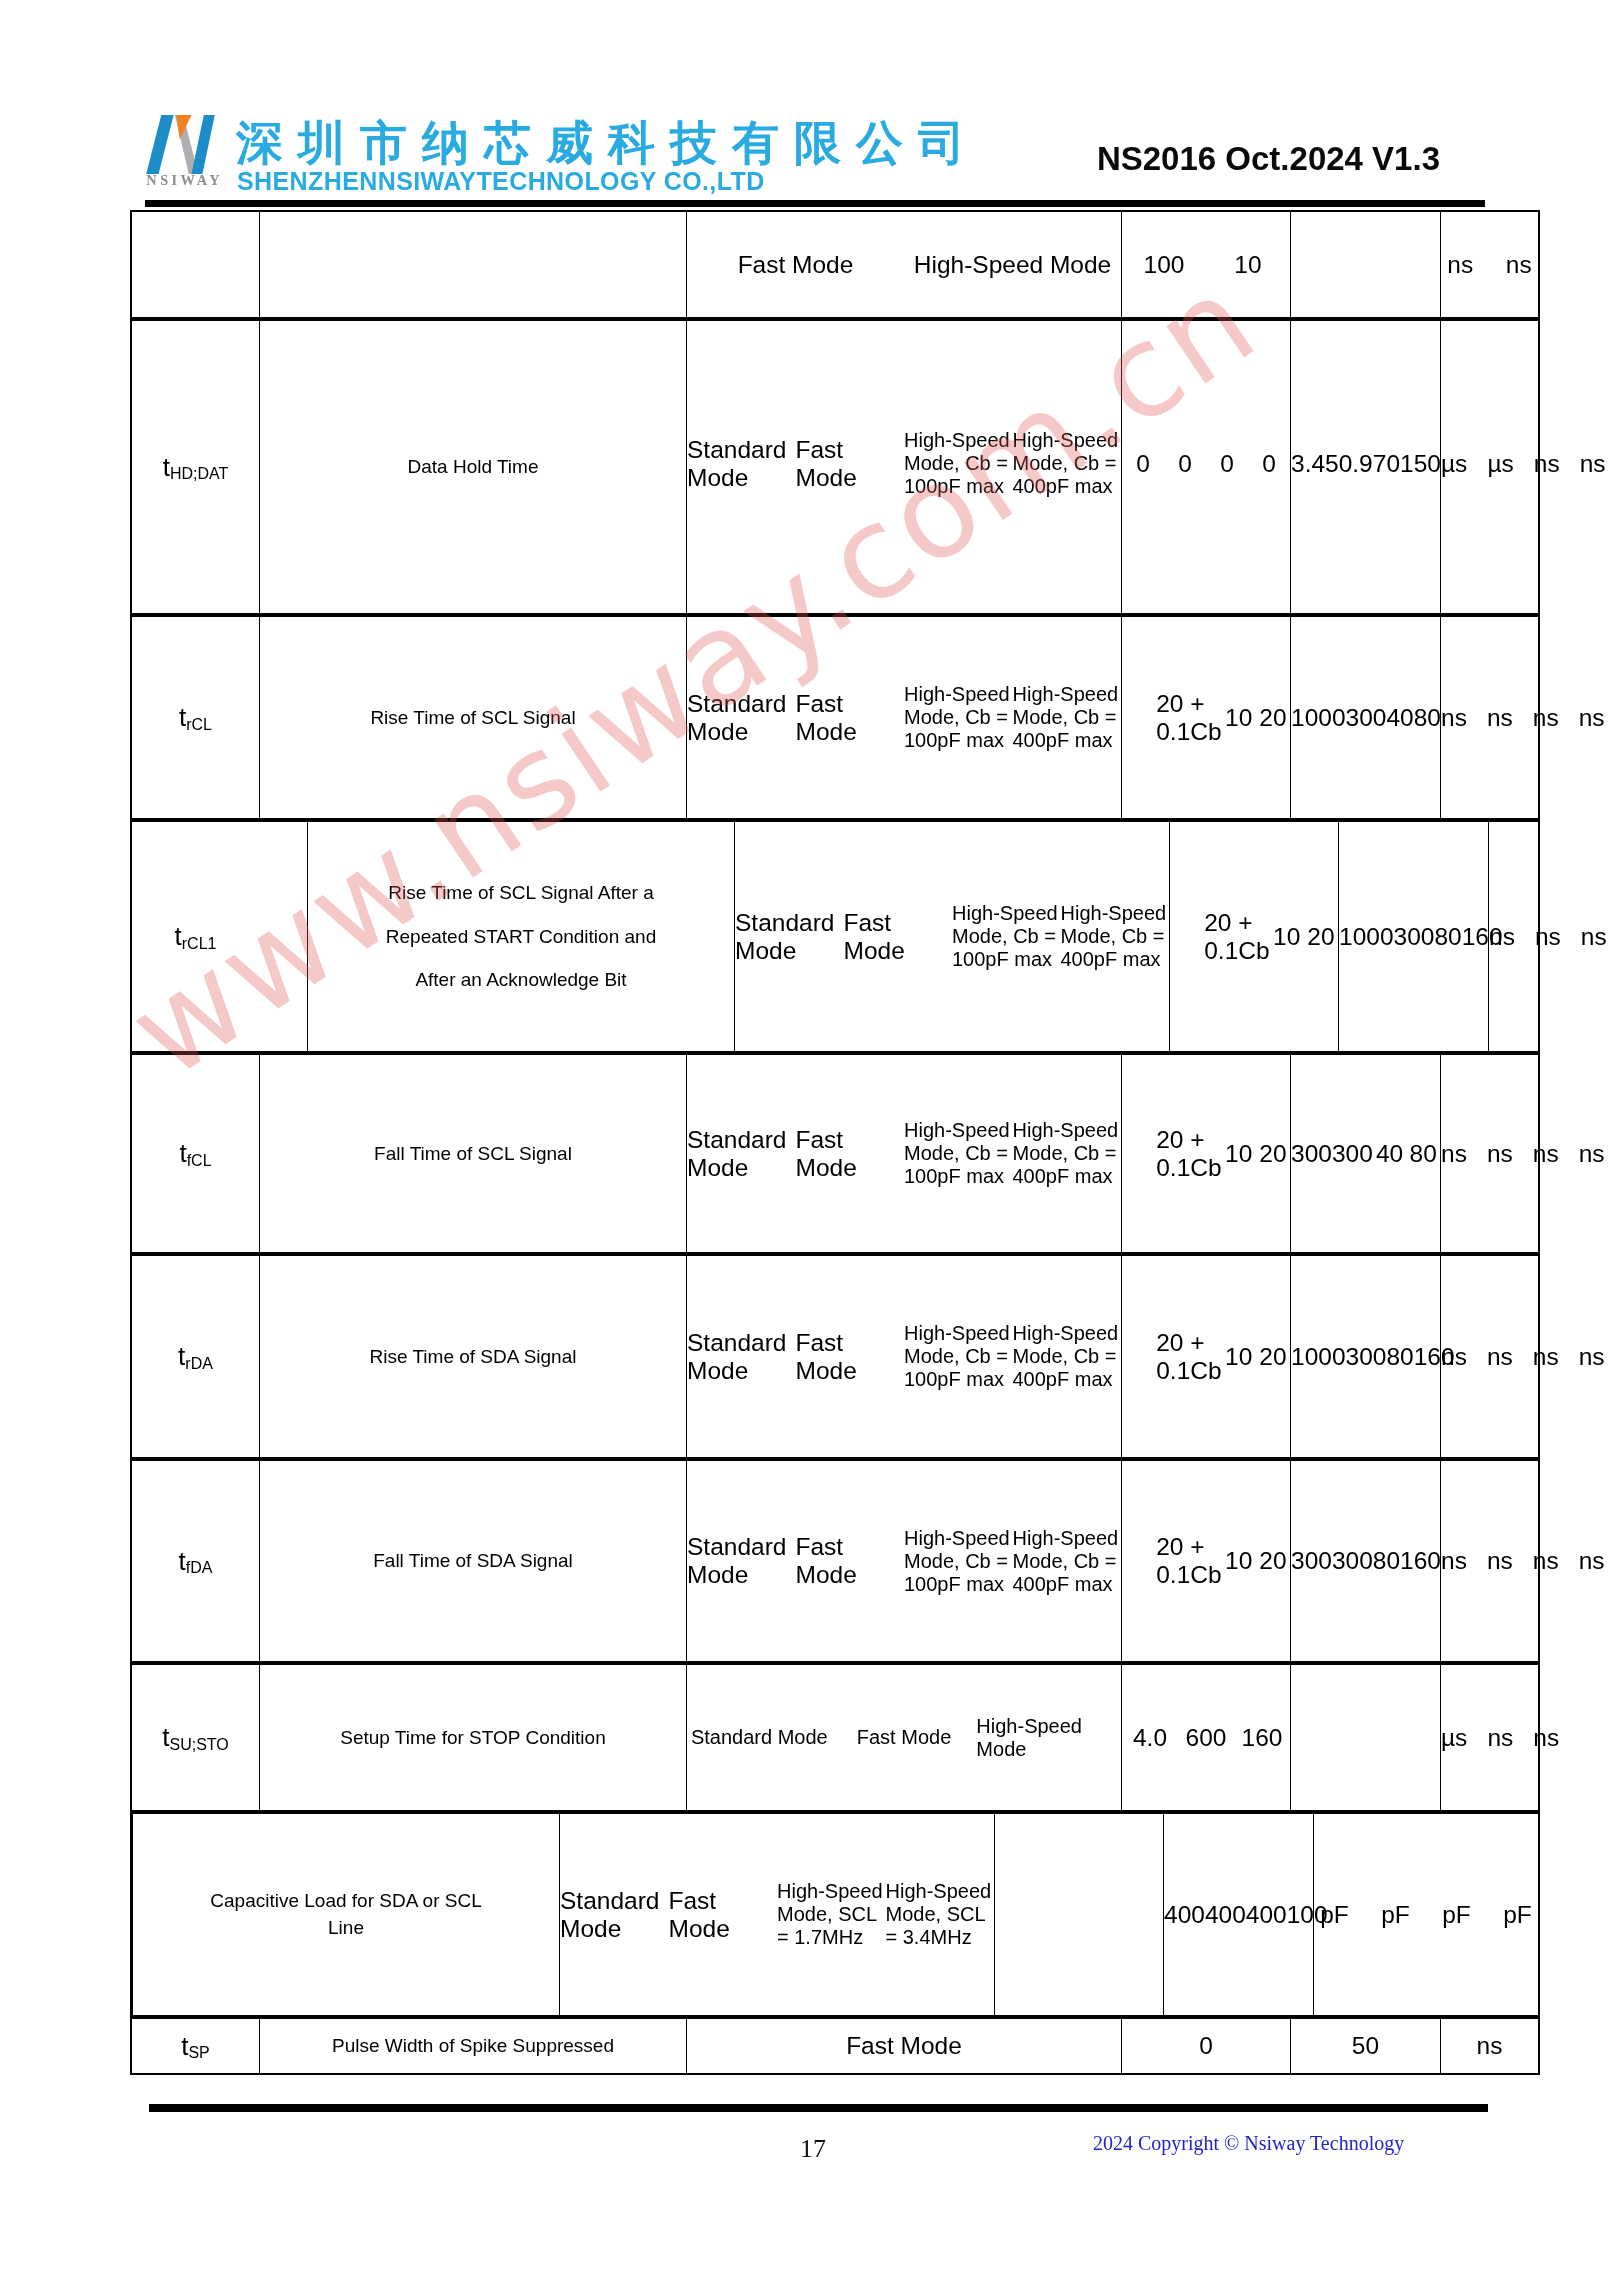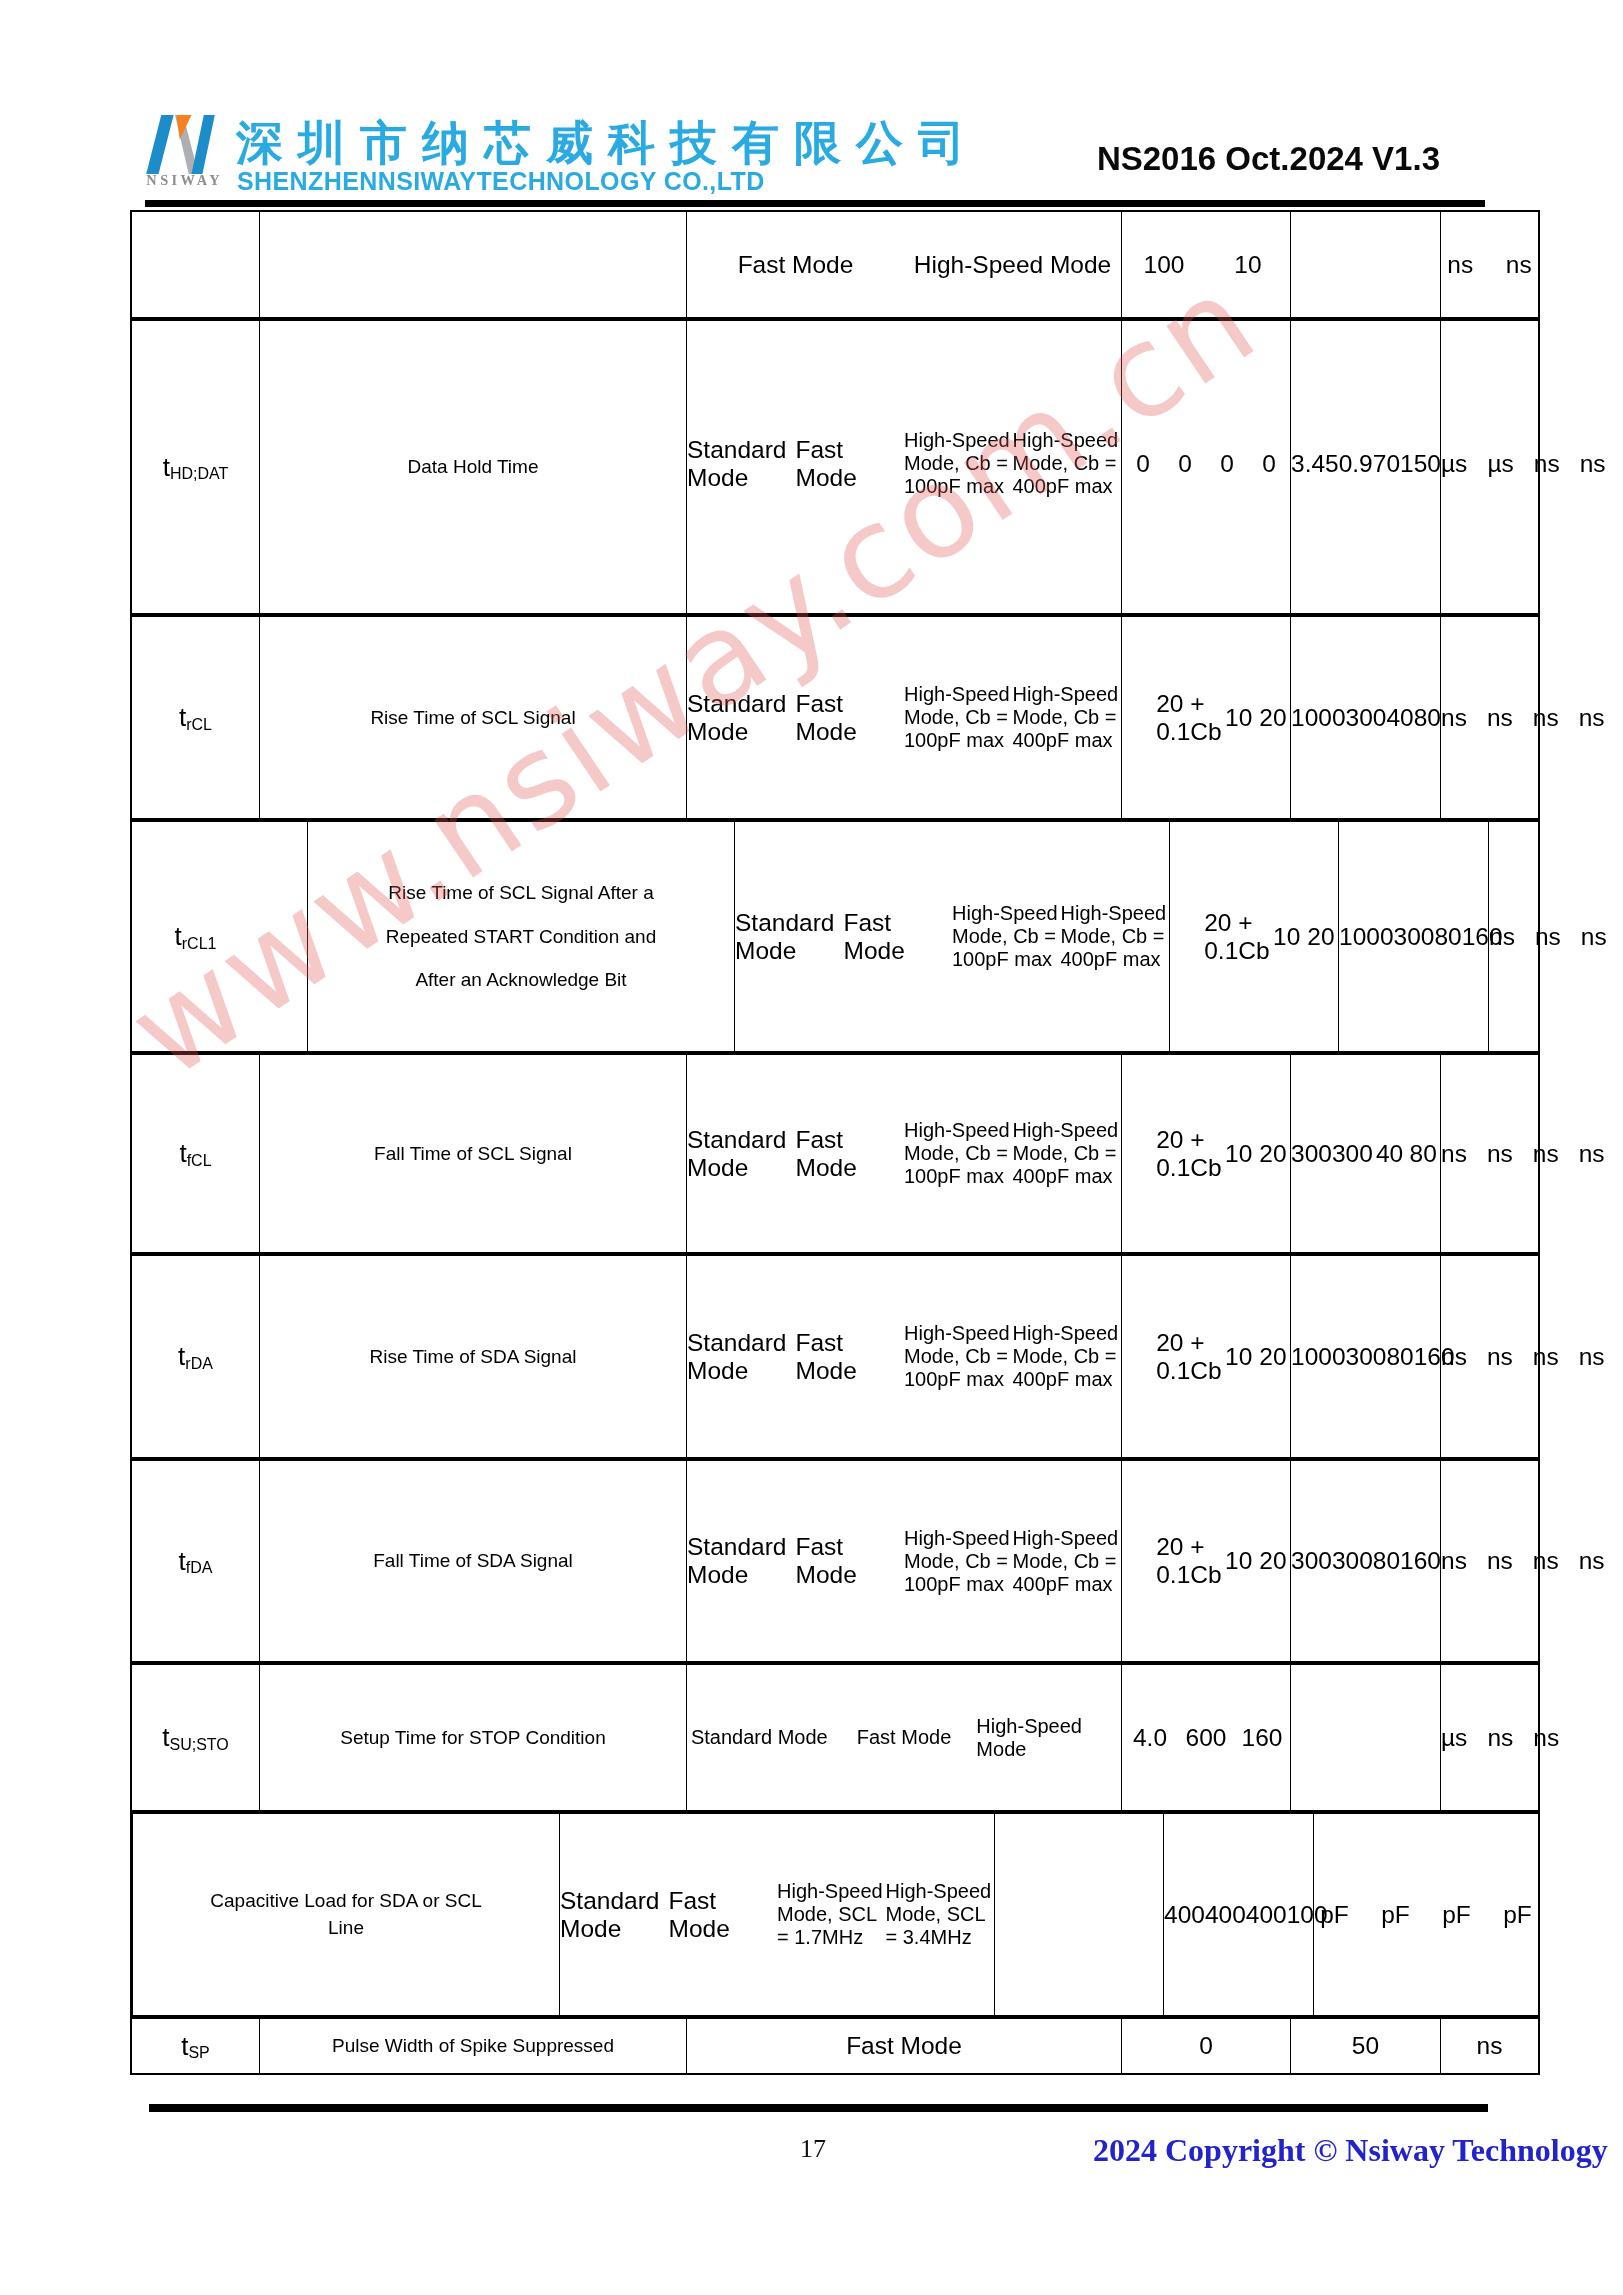--- a/index.html
+++ b/index.html
@@ -62,23 +62,22 @@
   .sub.small{font-size:20px;}
   .row-group.pad .col{padding:42px 0 49px;}
   
   .footer-rule{position:absolute; left:149px; top:2104px; width:1339px; height:7.6px; background:#000;}
   .page-number{
     position:absolute; left:786px; top:2134px; width:54px; text-align:center;
     font-family:"Liberation Serif","DejaVu Serif",serif; font-size:26px; color:#111;
   }
   .copyright{
     position:absolute; left:1093px; top:2132px;
-    font-family:"Liberation Serif","DejaVu Serif",serif; font-size:32px; color:#2323CC;
+    font-family:"Liberation Serif","DejaVu Serif",serif; font-size:20px; color:#2323CC;
     white-space:nowrap;
-    font-weight:bold;
   }
 </style>
 </head>
 <body>
 
 <div class="page">
 
   <div class="logo-mark">
     <svg viewBox="0 0 100 86" width="69" height="59">
       <polygon points="42,0 54,0 76,86 62,86" fill="#ADAFB2"></polygon>

